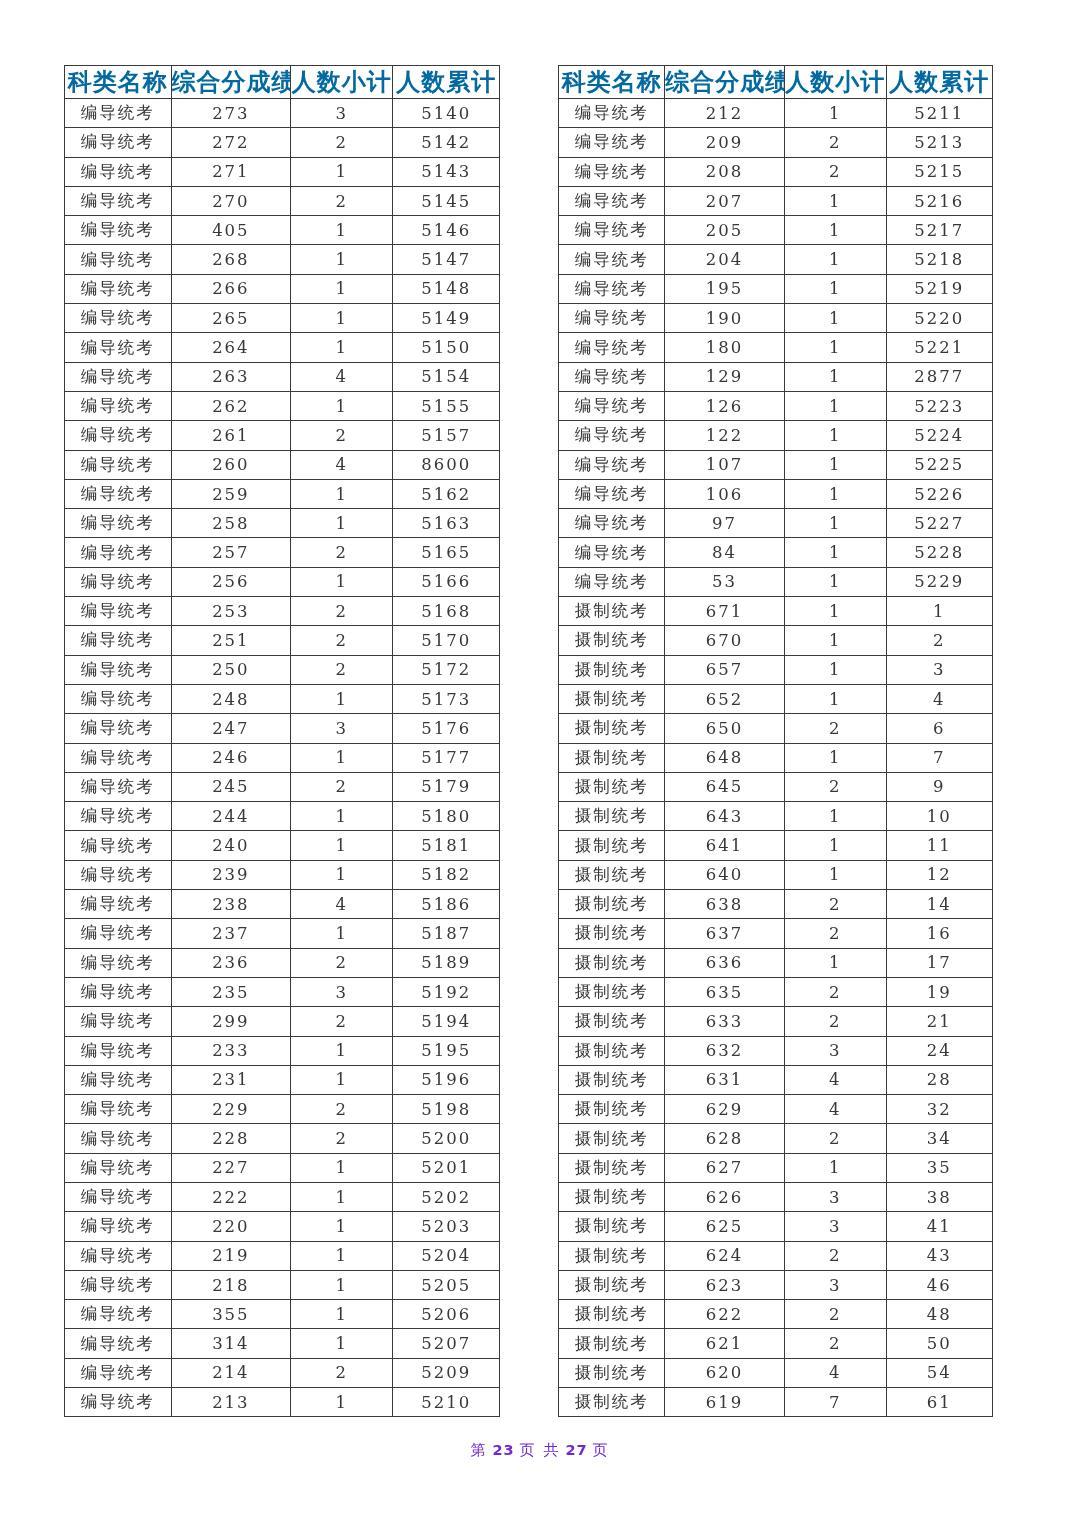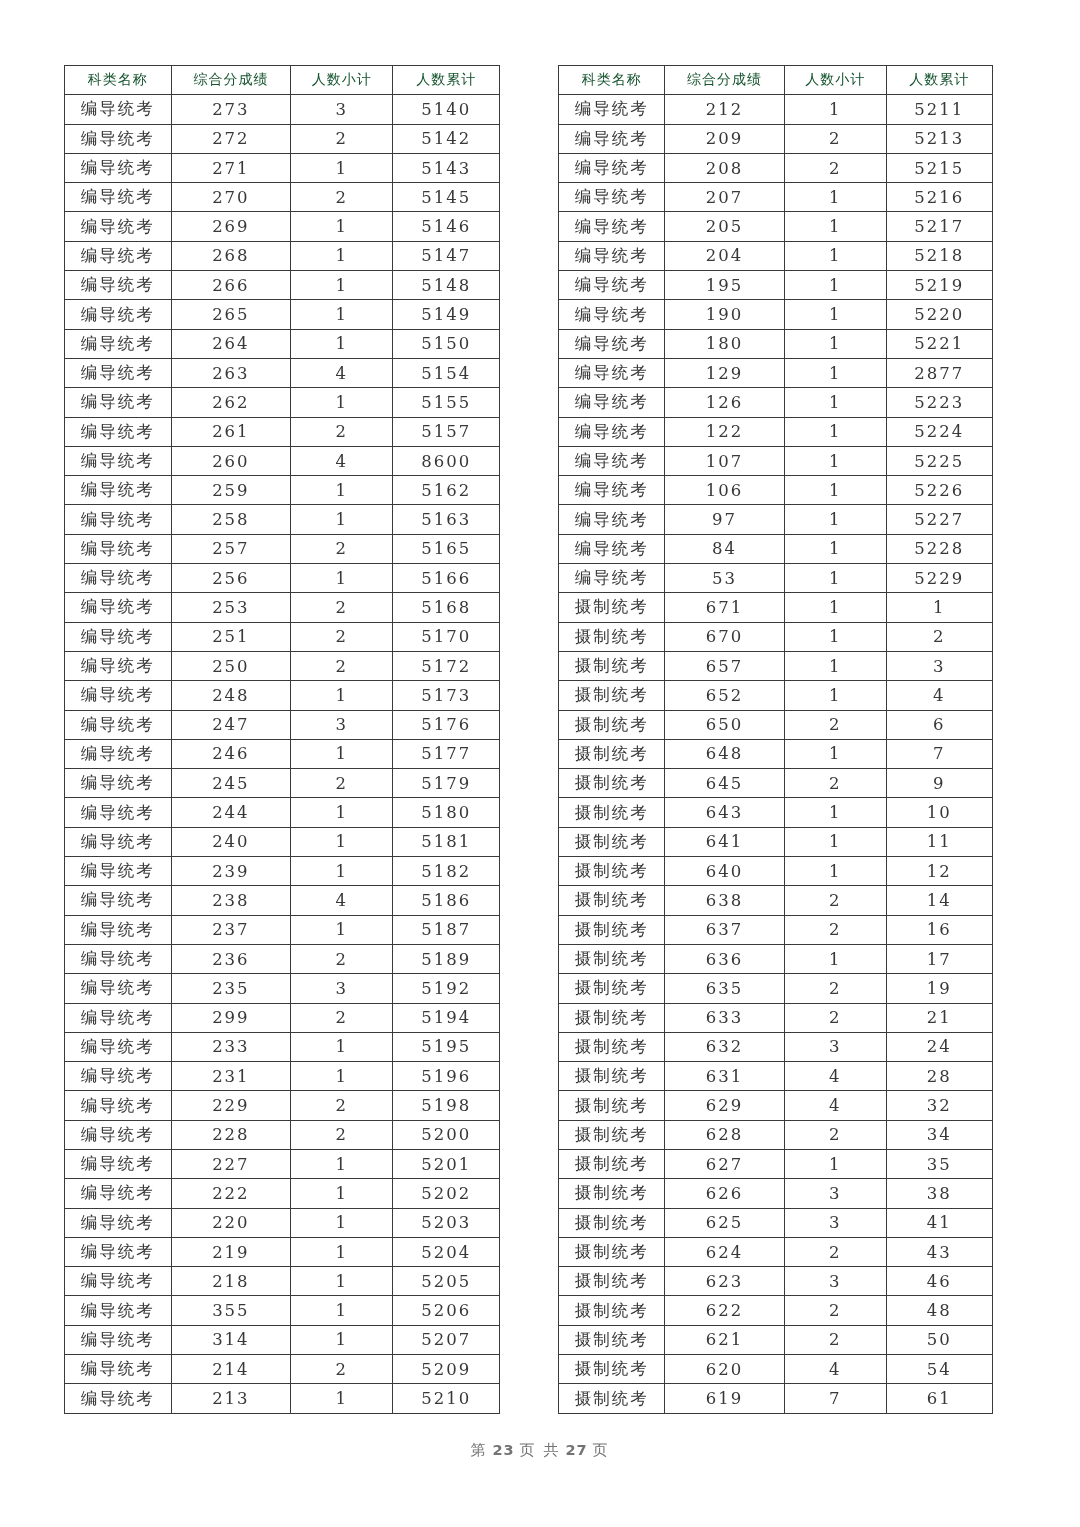--- a/index.html
+++ b/index.html
@@ -31,39 +31,39 @@
   .score-table col.c4 { width: 24.5%; }
   .score-table th, .score-table td {
     border: 1.6px solid #3a3a3a;
     text-align: center;
     vertical-align: middle;
     padding: 0;
     white-space: nowrap;
     overflow: hidden;
   }
   .score-table th {
-    font-size: 14px;
-    font-weight: normal;
-    color: #14532d;
+    font-size: 24px;
+    font-weight: bold;
+    color: #0369a1;
     letter-spacing: 1px;
   }
   .score-table td {
     font-size: 16.5px;
     color: #383838;
     letter-spacing: 2px;
   }
   .score-table tr { height: 29.3px; }
   .page-footer {
     position: absolute;
     top: 1441px;
     left: 0;
     width: 100%;
     text-align: center;
     font-size: 15px;
-    color: #737373;
+    color: #6d28d9;
     letter-spacing: 2px;
   }
   .page-footer .num {
     font-family: "DejaVu Sans", "Liberation Sans", sans-serif;
     font-weight: bold;
     font-size: 14.5px;
     letter-spacing: 1px;
     margin: 0 3px;
   }
   .page-footer .zh { margin: 0 2px; }
@@ -108,21 +108,21 @@
           <td>5143</td>
         </tr>
         <tr>
           <td>编导统考</td>
           <td>270</td>
           <td>2</td>
           <td>5145</td>
         </tr>
         <tr>
           <td>编导统考</td>
-          <td>269</td>
+          <td>405</td>
           <td>1</td>
           <td>5146</td>
         </tr>
         <tr>
           <td>编导统考</td>
           <td>268</td>
           <td>1</td>
           <td>5147</td>
         </tr>
         <tr>

